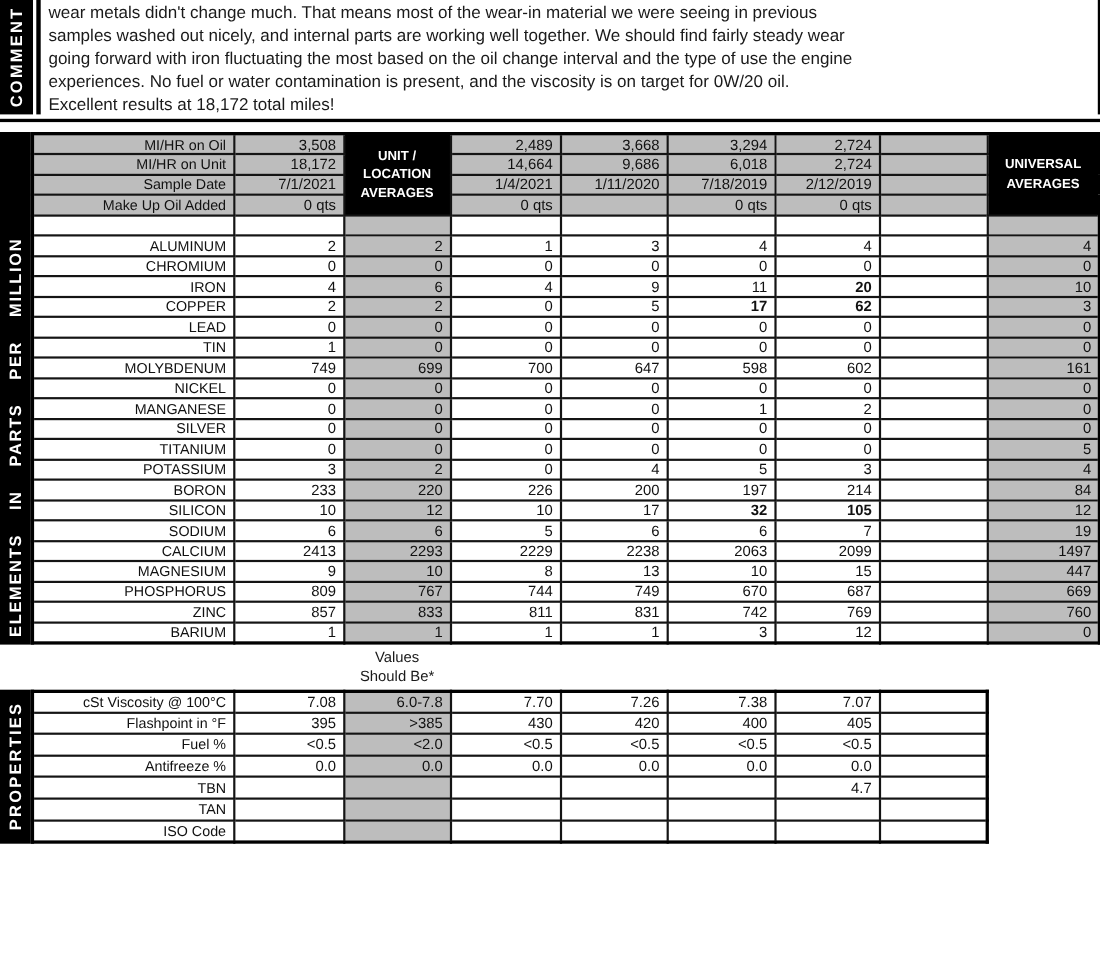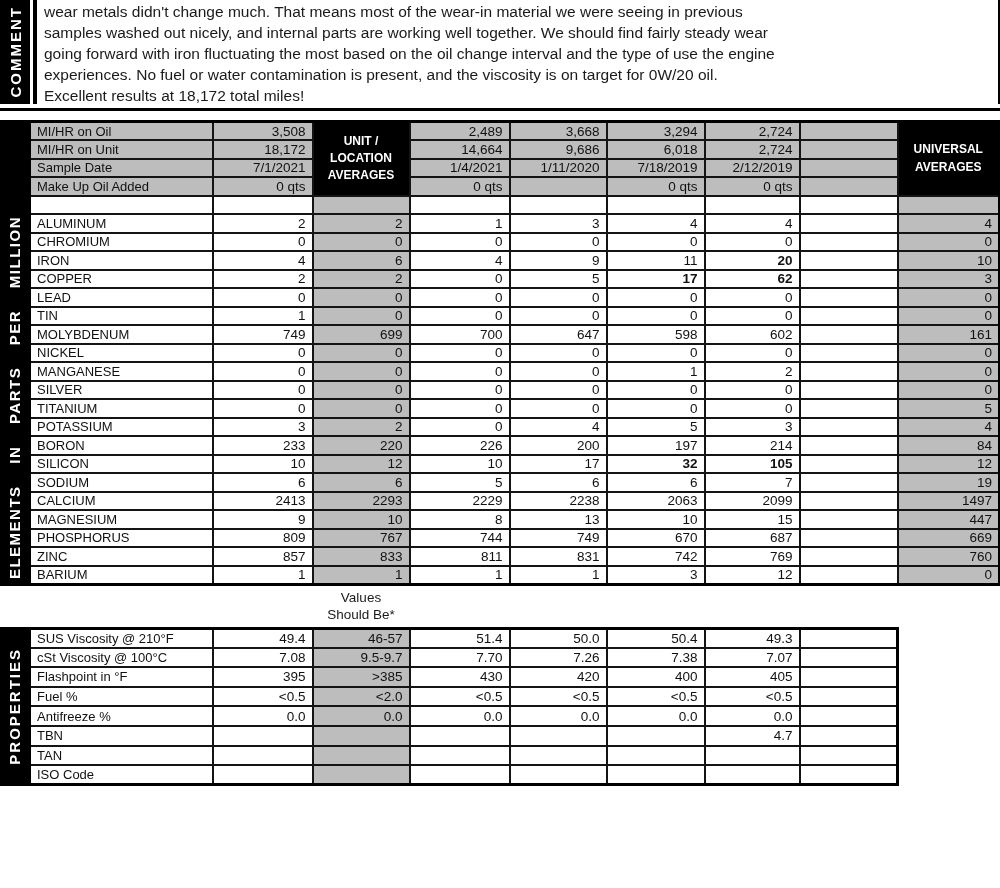--- a/index.html
+++ b/index.html
@@ -80,21 +80,21 @@
   }
   td {
     border: 2px solid #141414;
     padding: 0 6px;
     font-size: 13.5px;
     overflow: hidden;
     white-space: nowrap;
   }
   .etable td { height: 18.5px; }
   .ptable td { height: 19.6px; }
-  td.lbl { text-align: left; font-size: 13px; margin-left: 16px; }
+  td.lbl { text-align: right; font-size: 13px; margin-left: 16px; }
   td.val { text-align: right; }
   td.gray { background: #bdbdbd; }
   td.b { font-weight: bold; }
   td.bhead {
     background: #000;
     color: #fff;
     font-weight: bold;
     font-size: 12px;
     text-align: center;
     line-height: 1.45;
@@ -447,33 +447,23 @@
         <col style="width:100px">
         <col style="width:97px">
       <col style="width:100px">
         <col style="width:97px">
         <col style="width:98px">
       <col style="width:95px">
         <col style="width:98px">
     </colgroup>
     <tbody id="properties-tbody">
         <tr>
-          <td class="lbl">SUS Viscosity @ 210°F</td>
-          <td class="val">49.4</td>
-          <td class="val gray">46-57</td>
-          <td class="val">51.4</td>
-          <td class="val">50.0</td>
-          <td class="val">50.4</td>
-          <td class="val">49.3</td>
-          <td></td>
-        </tr>
-        <tr>
           <td class="lbl">cSt Viscosity @ 100°C</td>
           <td class="val">7.08</td>
-          <td class="val gray">9.5-9.7</td>
+          <td class="val gray">6.0-7.8</td>
           <td class="val">7.70</td>
           <td class="val">7.26</td>
           <td class="val">7.38</td>
           <td class="val">7.07</td>
           <td></td>
         </tr>
         <tr>
           <td class="lbl">Flashpoint in °F</td>
           <td class="val">395</td>
           <td class="val gray">&gt;385</td>

